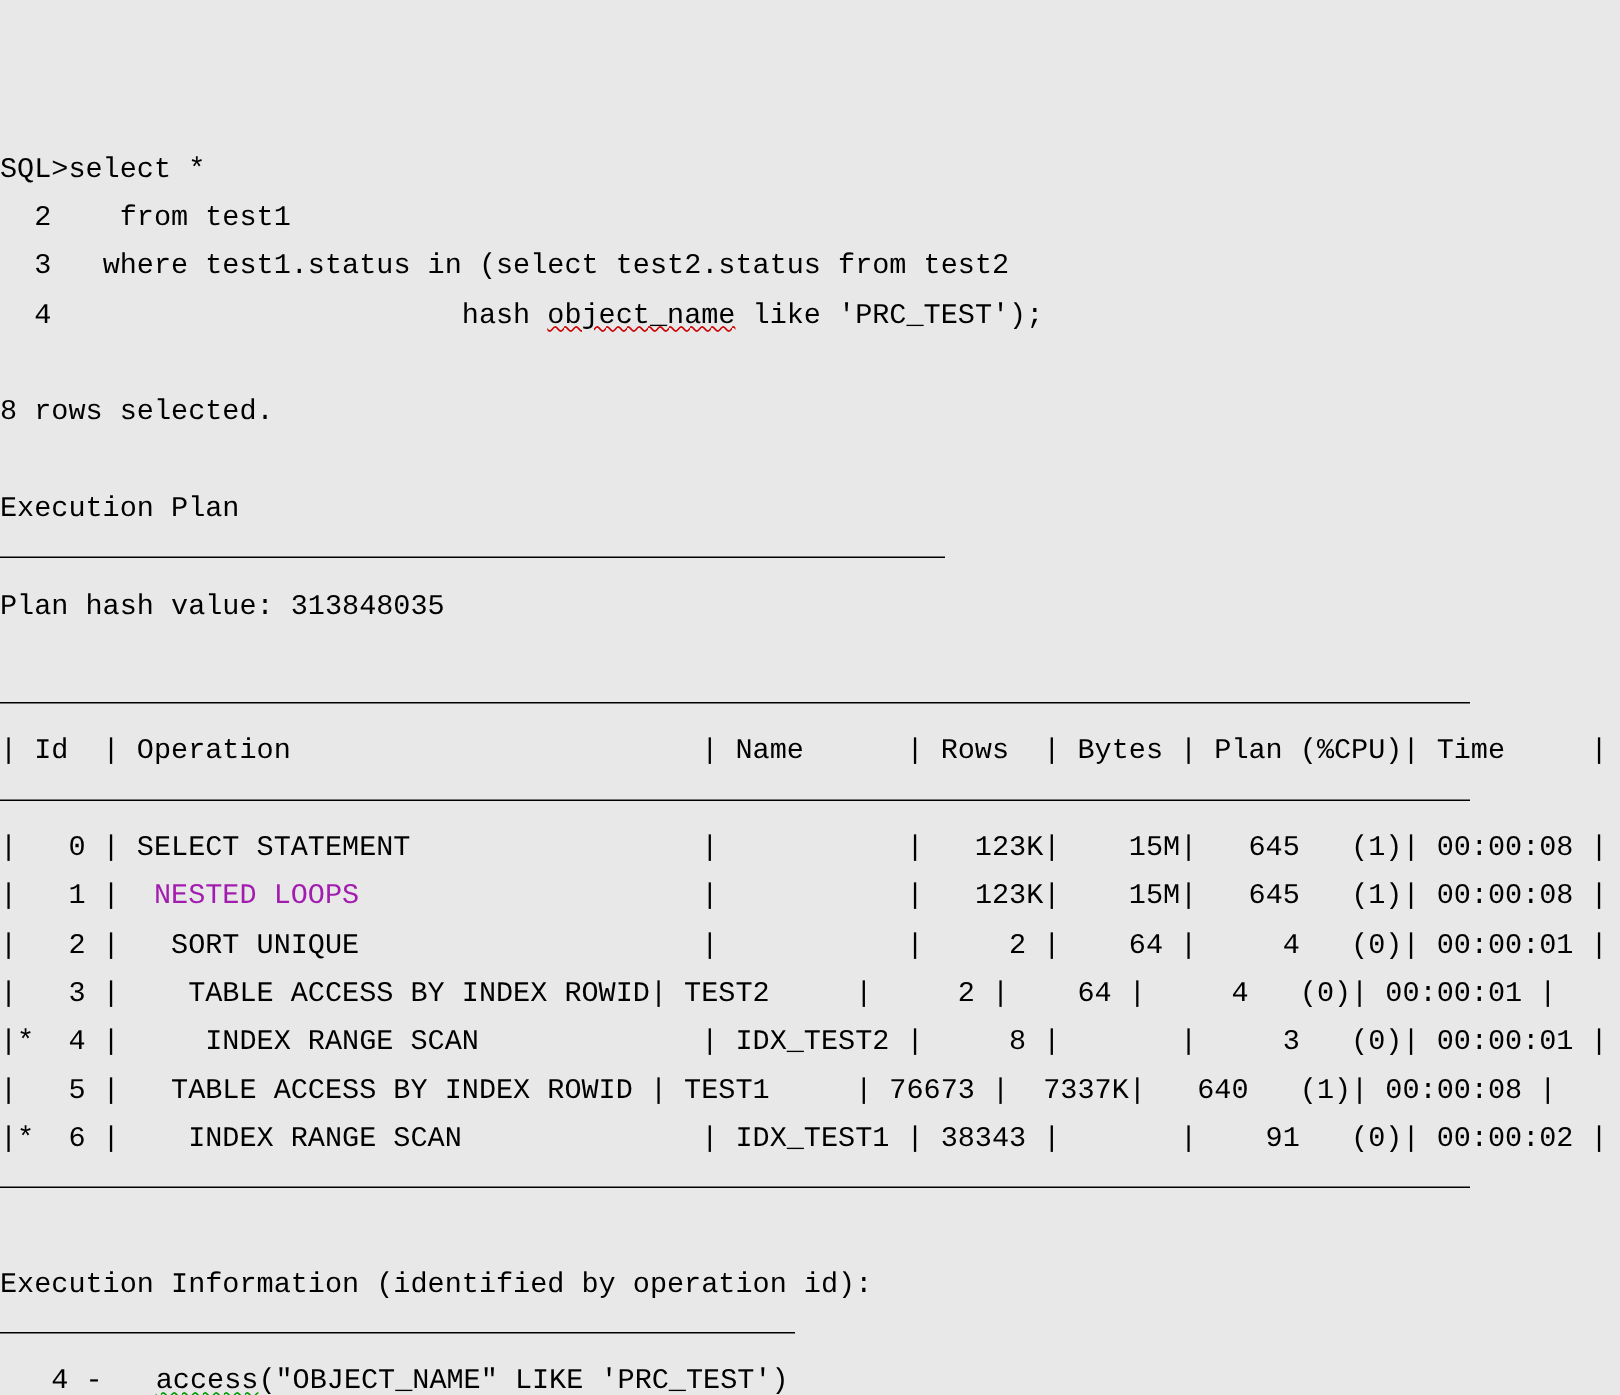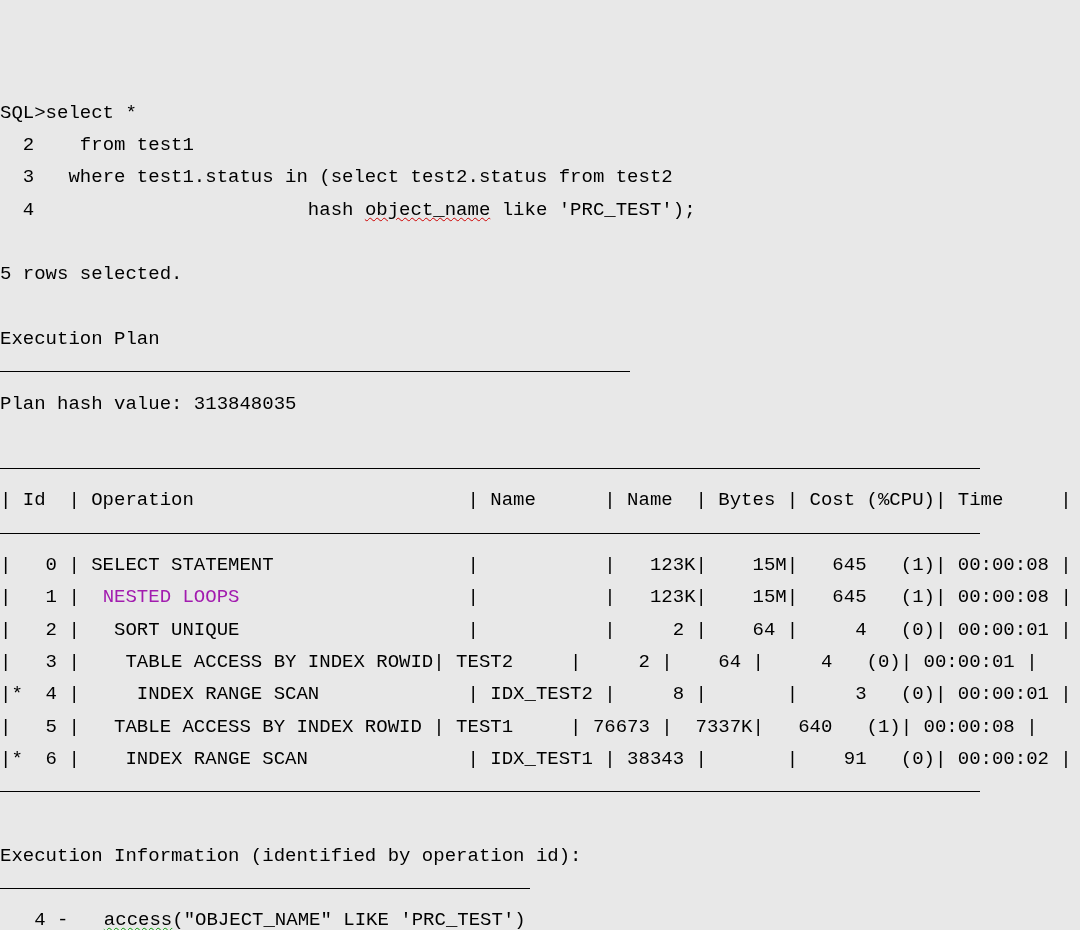--- a/index.html
+++ b/index.html
@@ -41,28 +41,28 @@
 </style>
 </head>
 <body>
 
 
 <div class="container"><span>SQL&gt;</span><span>select *</span>
 <span>  2</span><span>    from test1</span>
 <span>  3</span><span>   where test1.status in (select test2.status from test2</span>
 <span>  4</span><span>                        hash </span><span class="typo">object_name</span><span> like 'PRC_TEST');</span>
 
-<span>5 rows selected.</span>
+<span>8 rows selected.</span>
 
 <span>Execution Plan</span>
 <span class="hr-line hr1"></span>
 <span>Plan hash value: 313848035</span>
 
 <span class="hr-line hr2"></span>
-<span>| Id  | Operation                        | Name      | Name  | Bytes | Cost (%CPU)| Time     |</span>
+<span>| Id  | Operation                        | Name      | Rows  | Bytes | Plan (%CPU)| Time     |</span>
 <span class="hr-line hr2"></span>
 <span>|   0 | SELECT STATEMENT                 |           |   123K|    15M|   645   (1)| 00:00:08 |</span>
 <span>|   1 |  </span><span class="red">NESTED LOOPS</span><span>                    |           |   123K|    15M|   645   (1)| 00:00:08 |</span>
 <span>|   2 |   SORT UNIQUE                    |           |     2 |    64 |     4   (0)| 00:00:01 |</span>
 <span>|   3 |    TABLE ACCESS BY INDEX ROWID| TEST2     |     2 |    64 |     4   (0)| 00:00:01 |</span>
 <span>|*  4 |     INDEX RANGE SCAN             | IDX_TEST2 |     8 |       |     3   (0)| 00:00:01 |</span>
 <span>|   5 |   TABLE ACCESS BY INDEX ROWID | TEST1     | 76673 |  7337K|   640   (1)| 00:00:08 |</span>
 <span>|*  6 |    INDEX RANGE SCAN              | IDX_TEST1 | 38343 |       |    91   (0)| 00:00:02 |</span>
 <span class="hr-line hr2"></span>
 

